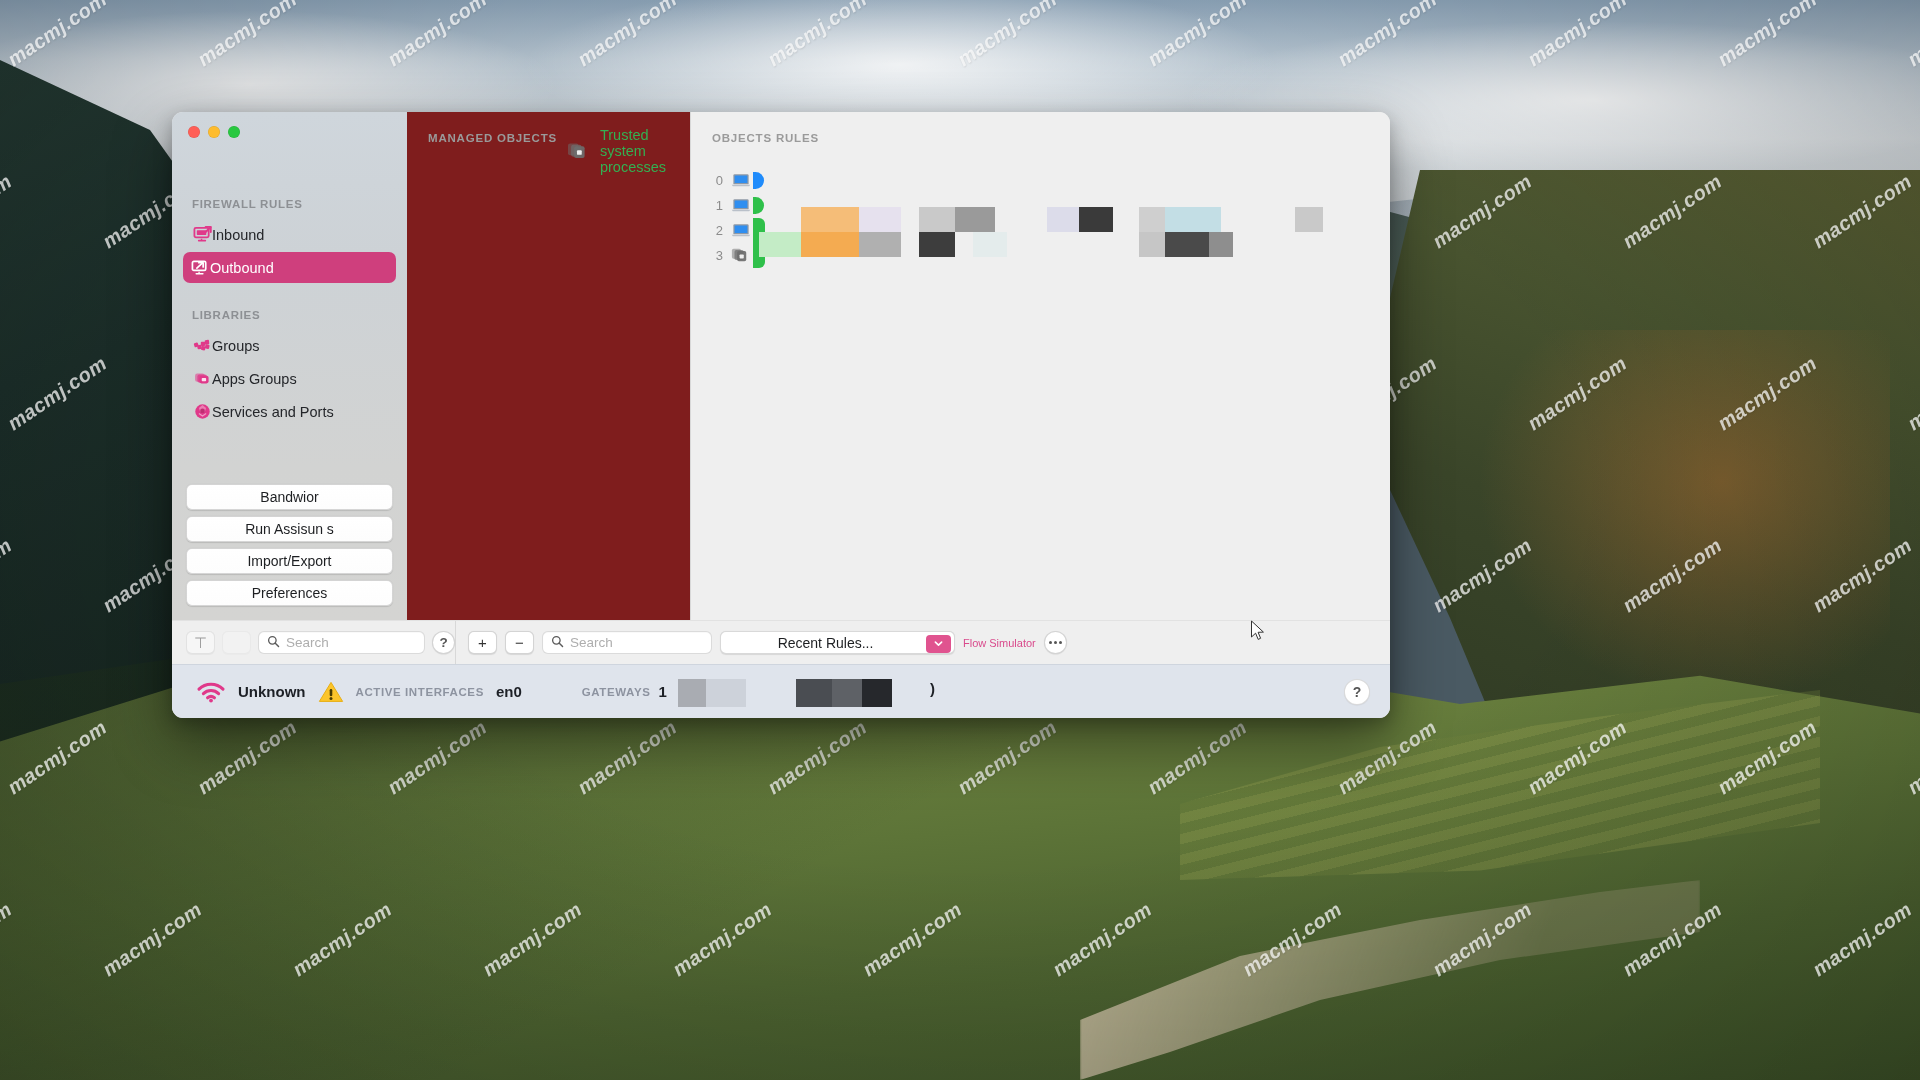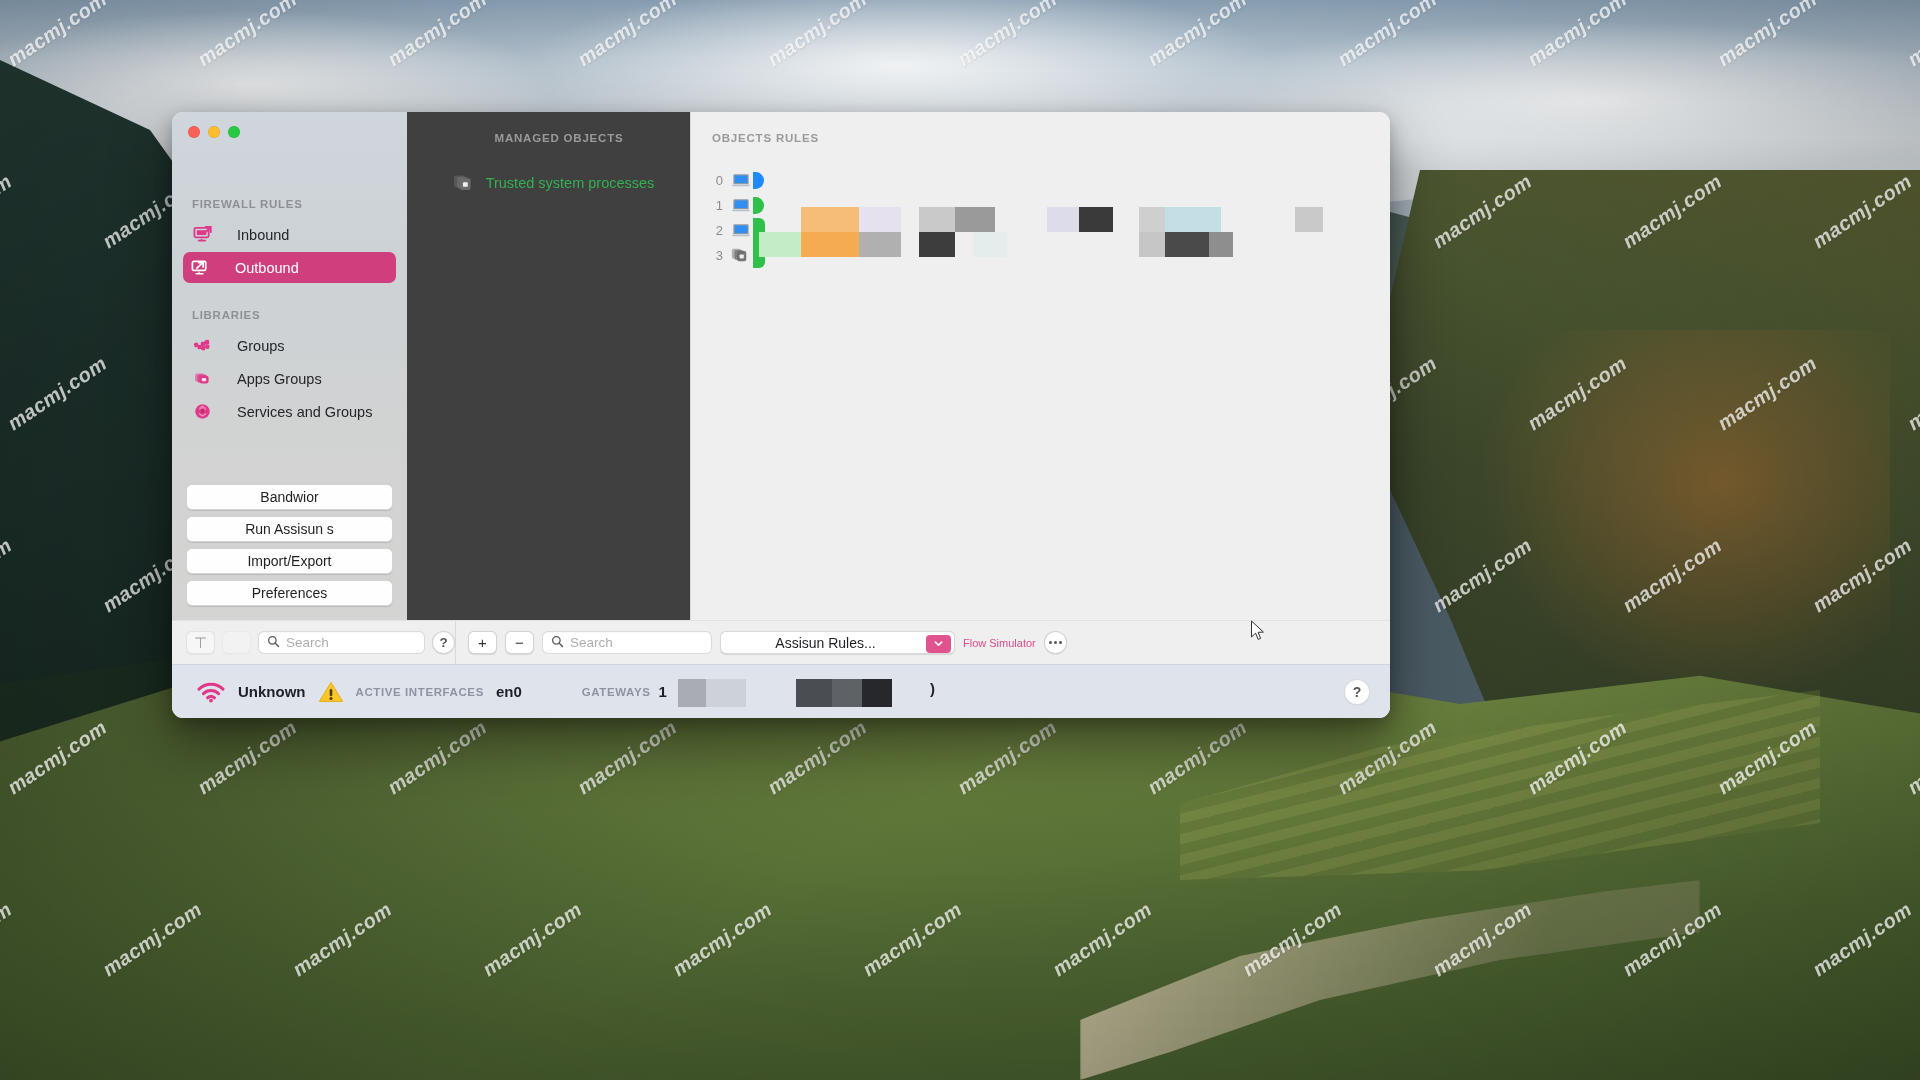--- a/index.html
+++ b/index.html
@@ -109,21 +109,21 @@
   .tl.yellow { background:#febc2e; box-shadow:inset 0 0 0 .5px rgba(0,0,0,.12); }
   .tl.green  { background:#28c840; box-shadow:inset 0 0 0 .5px rgba(0,0,0,.12); }
 
   .side-scroll { flex:1; padding-top:60px; min-height:0; }
   .sec-head {
     font-size:11.5px; font-weight:700; letter-spacing:.7px;
     color:#8d9094; padding:0 0 7px 20px;
   }
   .sec-head.second { padding-top:24px; }
   .nav-item {
-    display:flex; align-items:center; gap:25px;
+    display:flex; align-items:center; gap:0;
     height:31px; margin:2px 11px; padding:0 10px;
     border-radius:7px; cursor:default;
   }
   .nav-item .lbl { font-size:14.5px; color:#24262a; }
   .nav-item.active { background:#cf3f7d;padding-left:8px; }
   .nav-item.active .lbl { color:#fff; }
   .nav-ico { width:19px; height:19px; flex:0 0 19px; display:block; }
 
   .side-btns { padding:0 14px 14px 14px; display:flex; flex-direction:column; gap:6px; }
   .sbtn {
@@ -132,25 +132,24 @@
     border:.5px solid rgba(0,0,0,.16);
     box-shadow:0 .5px 1px rgba(0,0,0,.12);
     font-size:14px; color:#1d1f22;
     display:flex; align-items:center; justify-content:center;
     cursor:default; white-space:nowrap; overflow:hidden;
   }
 
   
   #midpanel {
     width:284px; flex:0 0 284px;
-    background:#404040;
+    background:#7f1d1d;
     border-right:1px solid #d8d8d8;
-    display:flex; flex-direction:column;
+    display:flex; flex-direction:row;
     position:relative;
-    align-items:center;
   }
   .panel-head {
     font-size:11.5px; font-weight:700; letter-spacing:.8px;
     color:#9a9a9a; padding:20px 0 0 21px;
   }
   .mo-list { flex:1; padding-top:26px; min-height:0; }
   .mo-item { display:flex; align-items:center; gap:11px; padding:0 0 0 10px; height:26px; cursor:default; }
   .mo-item .lbl { font-size:14.5px; color:#33b052; }
 
   
@@ -415,21 +414,21 @@
 
         <div class="nav-item">
           <span class="nav-ico">
             <svg viewBox="0 0 20 20" width="19" height="19">
               <circle cx="10" cy="10" r="7.6" fill="#e0398a"></circle>
               <path d="M10 3.2 L13.8 6.2 L12.4 10.6 L7.6 10.6 L6.2 6.2 Z" fill="#ffffff" opacity=".35"></path>
               <path d="M6.2 12.2 L10 14.8 L13.8 12.2" fill="none" stroke="#ffffff" stroke-width="1.3" opacity=".5"></path>
               <circle cx="10" cy="9.4" r="2.5" fill="#c02e72"></circle>
             </svg>
           </span>
-          <span class="lbl">Services and Groups</span>
+          <span class="lbl">Services and Ports</span>
         </div>
       </div>
 
       <div class="side-btns">
         <div class="sbtn">Bandwior</div>
         <div class="sbtn">Run Assisun s</div>
         <div class="sbtn">Import/Export</div>
         <div class="sbtn">Preferences</div>
       </div>
     </div>
@@ -556,21 +555,21 @@
       <div class="searchbox" style="max-width:170px;">
         <span>
           <svg viewBox="0 0 16 16" width="13" height="13">
             <circle cx="6.6" cy="6.6" r="4.6" fill="none" stroke="#5a5a5a" stroke-width="1.6"></circle>
             <path d="M10.2 10.2 L14.2 14.2" stroke="#5a5a5a" stroke-width="1.8" stroke-linecap="round"></path>
           </svg>
         </span>
         <span class="ph">Search</span>
       </div>
       <div class="popup" style="max-width:235px;">
-        <span>Assisun Rules...</span>
+        <span>Recent Rules...</span>
         <span class="chev">
           <svg viewBox="0 0 14 14" width="11" height="11">
             <path d="M3 5.2 L7 9 L11 5.2" fill="none" stroke="#fff" stroke-width="2" stroke-linecap="round" stroke-linejoin="round"></path>
           </svg>
         </span>
       </div>
       <span class="flowlink">Flow Simulator</span>
       <div class="ellipsis-btn">
         <span class="ed"></span>
         <span class="ed"></span>

